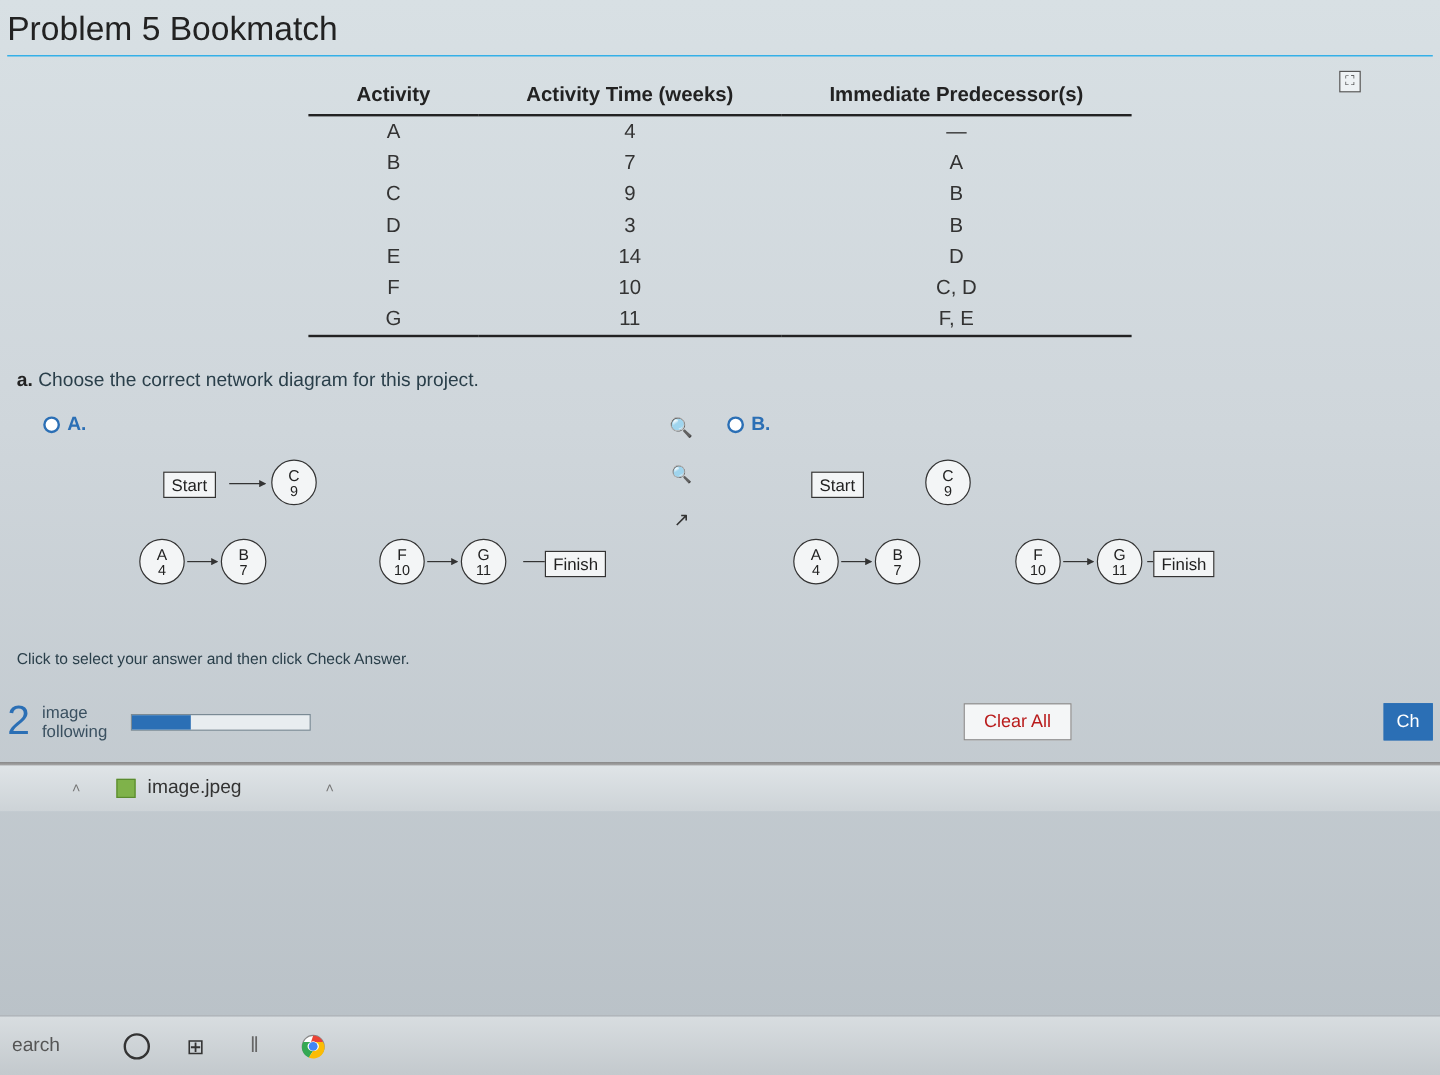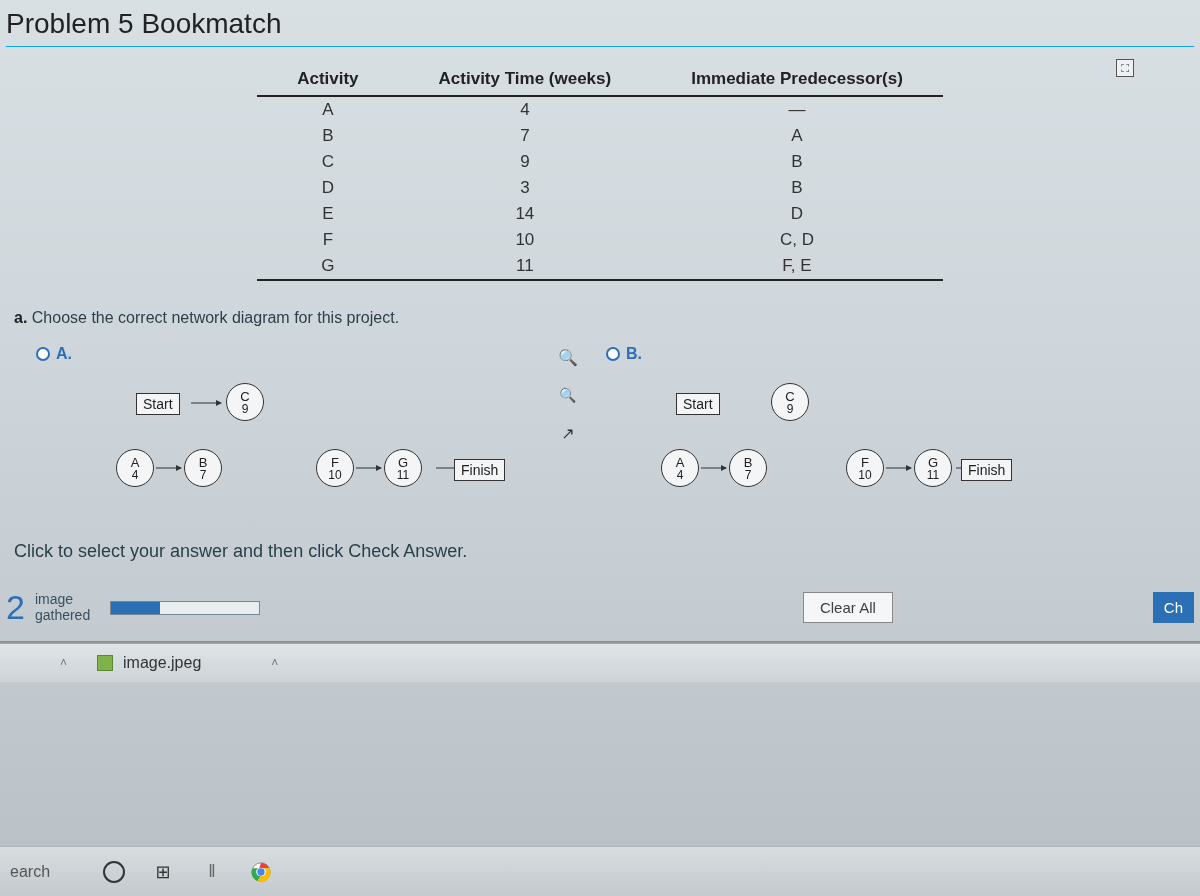--- a/index.html
+++ b/index.html
@@ -109,37 +109,37 @@
   .node-circle .top{font-size:13px;}
   .node-circle .bot{font-size:12px;}
   svg.arrows{position:absolute;left:0;top:0;overflow:visible;pointer-events:none;}
   .tool-btn{
     width:24px;height:24px;
     display:flex;align-items:center;justify-content:center;
     font-size:16px;color:#333;
     border:1px solid transparent;
   }
   .instruction {
-    font-size:18px;color:#2a3f4a;margin:28px 0 0 8px;
+    font-size:13px;color:#2a3f4a;margin:28px 0 0 8px;
   }
   .footer-row {
     display:flex;align-items:center;justify-content:space-between;
     margin-top:22px;padding:4px 0 8px 0;
   }
   .parts {
     display:flex;align-items:center;gap:10px;
   }
   .parts-num{font-size:34px;color:#2b6fb5;font-weight:400;}
   .parts-txt{font-size:14px;color:#3a5060;line-height:1.1;}
   .progress{
     width:150px;height:14px;border:1px solid #7a8a94;background:#e8edf0;margin-left:10px;position:relative;
   }
   .progress-fill{position:absolute;left:0;top:0;bottom:0;width:33%;background:#2b6fb5;}
   .btn {
-    border:1px solid #888;background:#f4f6f7;padding:6px 16px;font-size:15px;color:#404040;
+    border:1px solid #888;background:#f4f6f7;padding:6px 16px;font-size:15px;color:#b91c1c;
   }
   .btn-blue{background:#2b6fb5;color:#fff;border-color:#2b6fb5;padding:6px 10px;}
   .divider{height:3px;background:linear-gradient(#888,#aaa);margin-top:6px;}
   .taskbar-file{
     display:flex;align-items:center;gap:10px;padding:10px 0 10px 40px;font-size:16px;color:#333;
     background:linear-gradient(#dfe4e7,#cdd3d7);
   }
   .chev{color:#777;font-size:12px;padding:0 20px;}
   .file-icon{width:16px;height:16px;background:#7fb24a;border:1px solid #5a8a2f;}
   .taskbar{
@@ -308,21 +308,21 @@
     </div>
   </div>
 
   <p class="instruction">Click to select your answer and then click Check Answer.</p>
 
   <div class="footer-row">
     <div class="parts">
       <span class="parts-num">2</span>
       <div class="parts-txt">
         <div>image</div>
-        <div>gathered</div>
+        <div>following</div>
       </div>
       <div class="progress">
           <div class="progress-fill"></div>
         </div>
     </div>
     <div style="flex:1"></div>
     <button class="btn">Clear All</button>
     <div style="width:260px"></div>
     <button class="btn btn-blue">Ch</button>
   </div>

